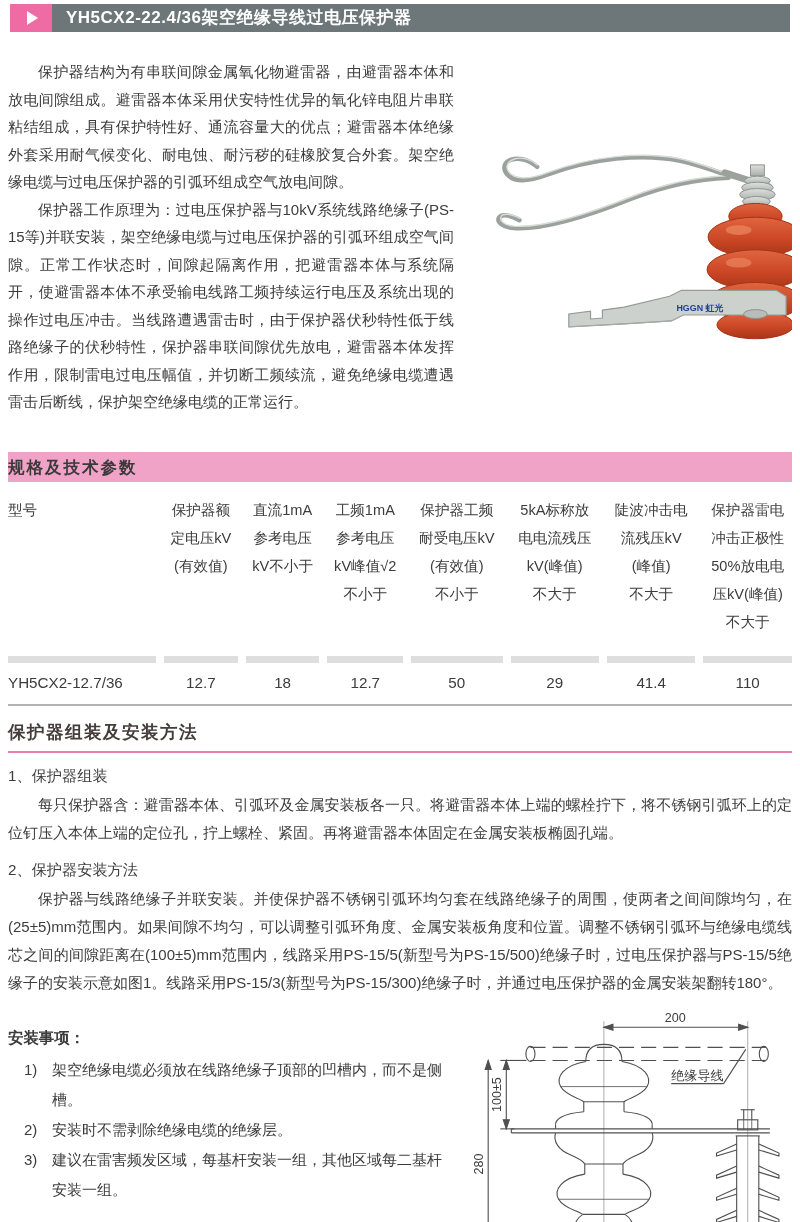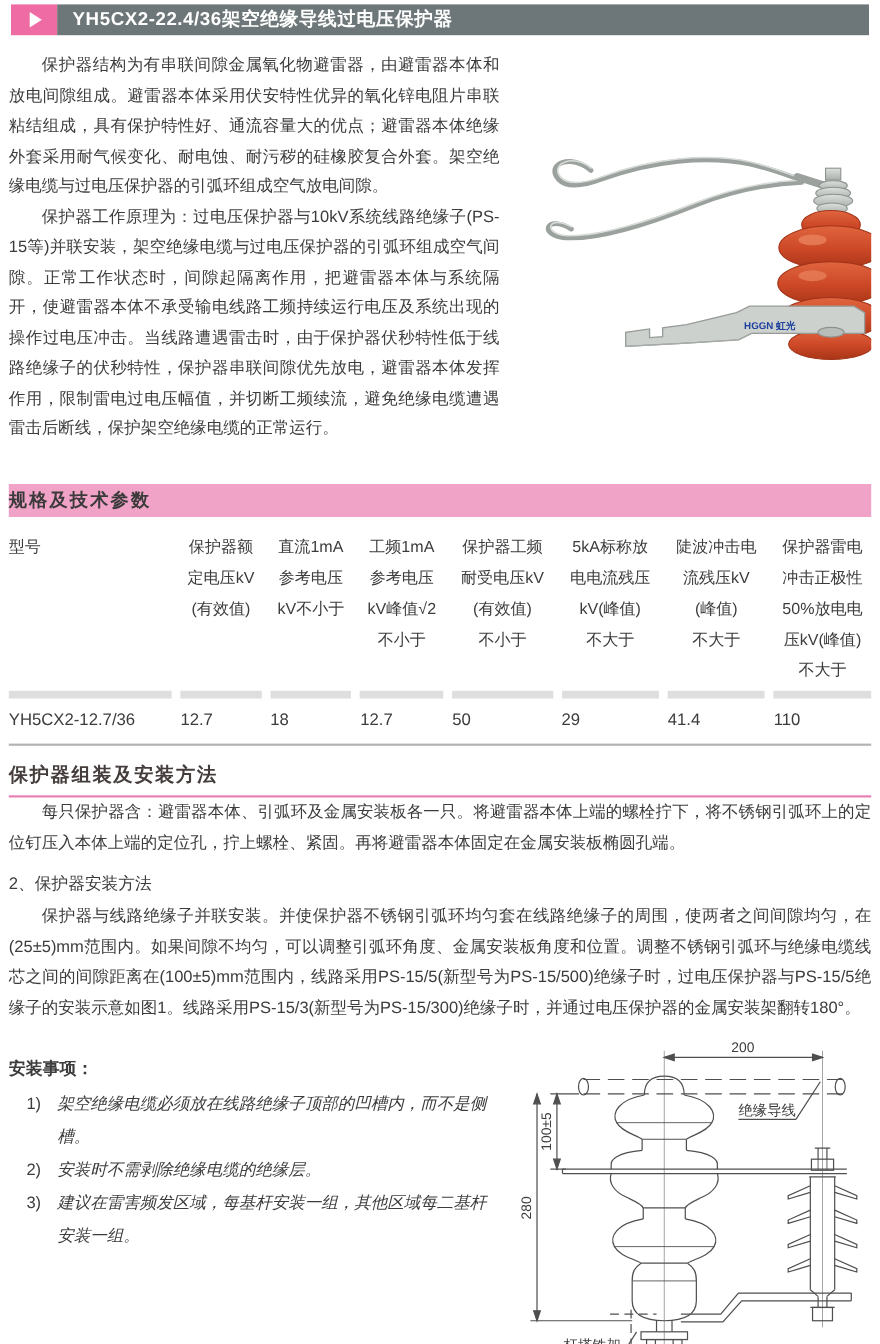--- a/index.html
+++ b/index.html
@@ -18,52 +18,52 @@
 
   
   .section-heading{
     font-size:17.5px;font-weight:bold;color:#443d3b;letter-spacing:1.5px;
     border-bottom:2px solid #e87fb2;padding-bottom:7px;margin:0;
   }
   .h1-space{margin-top:34px;}
   .h3-space{margin-top:14px;}
 
   
-  .content-row{display:flex;margin-top:14px;gap:20px;}
+  .content-row{display:flex;margin-top:26px;gap:20px;}
   .text-col{width:468px;font-size:15px;line-height:27.5px;text-align:justify;}
   .text-col p{margin:0;text-indent:2em;}
   .photo-col{flex:1;display:flex;align-items:center;}
 
   
   .section-banner{
     margin-top:36px;height:30px;background:#f1a3c7;color:#3a3a3a;
     font-size:16.5px;font-weight:bold;line-height:30px;letter-spacing:2px;
   }
 
   
   table.specs{width:calc(100% + 16px);margin-left:-8px;border-collapse:separate;border-spacing:8px 0;margin-top:8px;}
-  table.specs th{font-weight:normal;font-size:14.6px;line-height:28px;vertical-align:top;text-align:center;padding:6px 0 4px 0;}
+  table.specs th{font-weight:normal;font-size:14.6px;line-height:28px;vertical-align:top;text-align:center;padding:6px 0 20px 0;}
   table.specs th.model-col{text-align:left;width:148px;}
   table.specs th span{display:block;}
-  table.specs td{border-top:7px solid #dedede;padding:11px 0 13px 0;font-size:15.2px;}
+  table.specs td{border-top:7px solid #dedede;padding:11px 0 13px 0;font-size:15.2px;text-align:center;}
   table.specs td.model-col{text-align:left;}
   .table-bottom-line{border-top:2px solid #b3b3b3;margin-top:0;}
 
   
   .sub-title{font-size:15.2px;line-height:30px;margin-top:8px;}
   .sub-para{font-size:15px;line-height:28px;text-align:justify;text-indent:2em;margin:0;}
 
   
   .bottom-row{display:flex;margin-top:26px;}
   .notes-col{width:456px;}
   .notes-title{font-size:15.4px;font-weight:bold;line-height:30px;}
   .notes-list{padding-left:16px;margin-top:2px;}
   .note-item{display:flex;font-size:15px;line-height:30px;}
   .note-num{width:28px;flex-shrink:0;}
-  .note-text{flex:1;font-style:italic;}
+  .note-text{flex:1;}
   .drawing-col{width:336px;margin-top:-16px;}
 
   svg text{font-family:"Liberation Sans","DejaVu Sans",sans-serif;}
 </style>
 </head>
 <body>
 
 <div class="page">
 
   <div class="header-bar">
@@ -192,20 +192,21 @@
         <td>50</td>
         <td>29</td>
         <td>41.4</td>
         <td>110</td>
       </tr>
     </tbody>
   </table>
   <div class="table-bottom-line"></div>
 
   <h2 class="section-heading h3-space">保护器组装及安装方法</h2>
+  <div class="sub-title">1、保护器组装</div>
   <p class="sub-para">每只保护器含：避雷器本体、引弧环及金属安装板各一只。将避雷器本体上端的螺栓拧下，将不锈钢引弧环上的定位钉压入本体上端的定位孔，拧上螺栓、紧固。再将避雷器本体固定在金属安装板椭圆孔端。</p>
   <div class="sub-title">2、保护器安装方法</div>
   <p class="sub-para">保护器与线路绝缘子并联安装。并使保护器不锈钢引弧环均匀套在线路绝缘子的周围，使两者之间间隙均匀，在(25±5)mm范围内。如果间隙不均匀，可以调整引弧环角度、金属安装板角度和位置。调整不锈钢引弧环与绝缘电缆线芯之间的间隙距离在(100±5)mm范围内，线路采用PS-15/5(新型号为PS-15/500)绝缘子时，过电压保护器与PS-15/5绝缘子的安装示意如图1。线路采用PS-15/3(新型号为PS-15/300)绝缘子时，并通过电压保护器的金属安装架翻转180°。</p>
 
   <div class="bottom-row">
     <div class="notes-col">
       <div class="notes-title">安装事项：</div>
       <div class="notes-list">
         <div class="note-item">
           <span class="note-num">1)</span>

